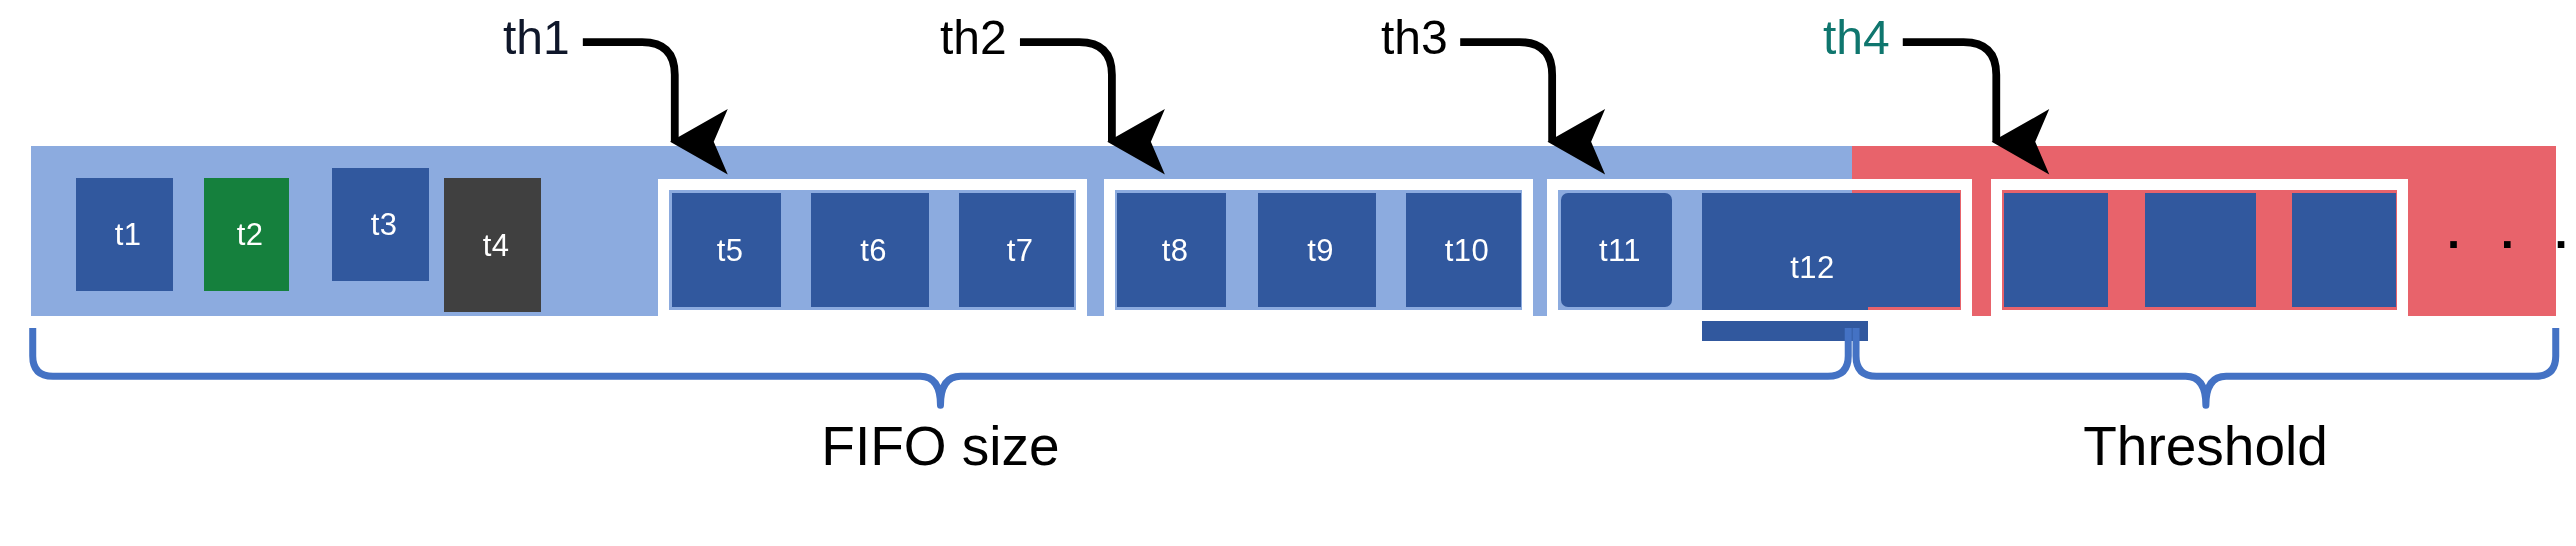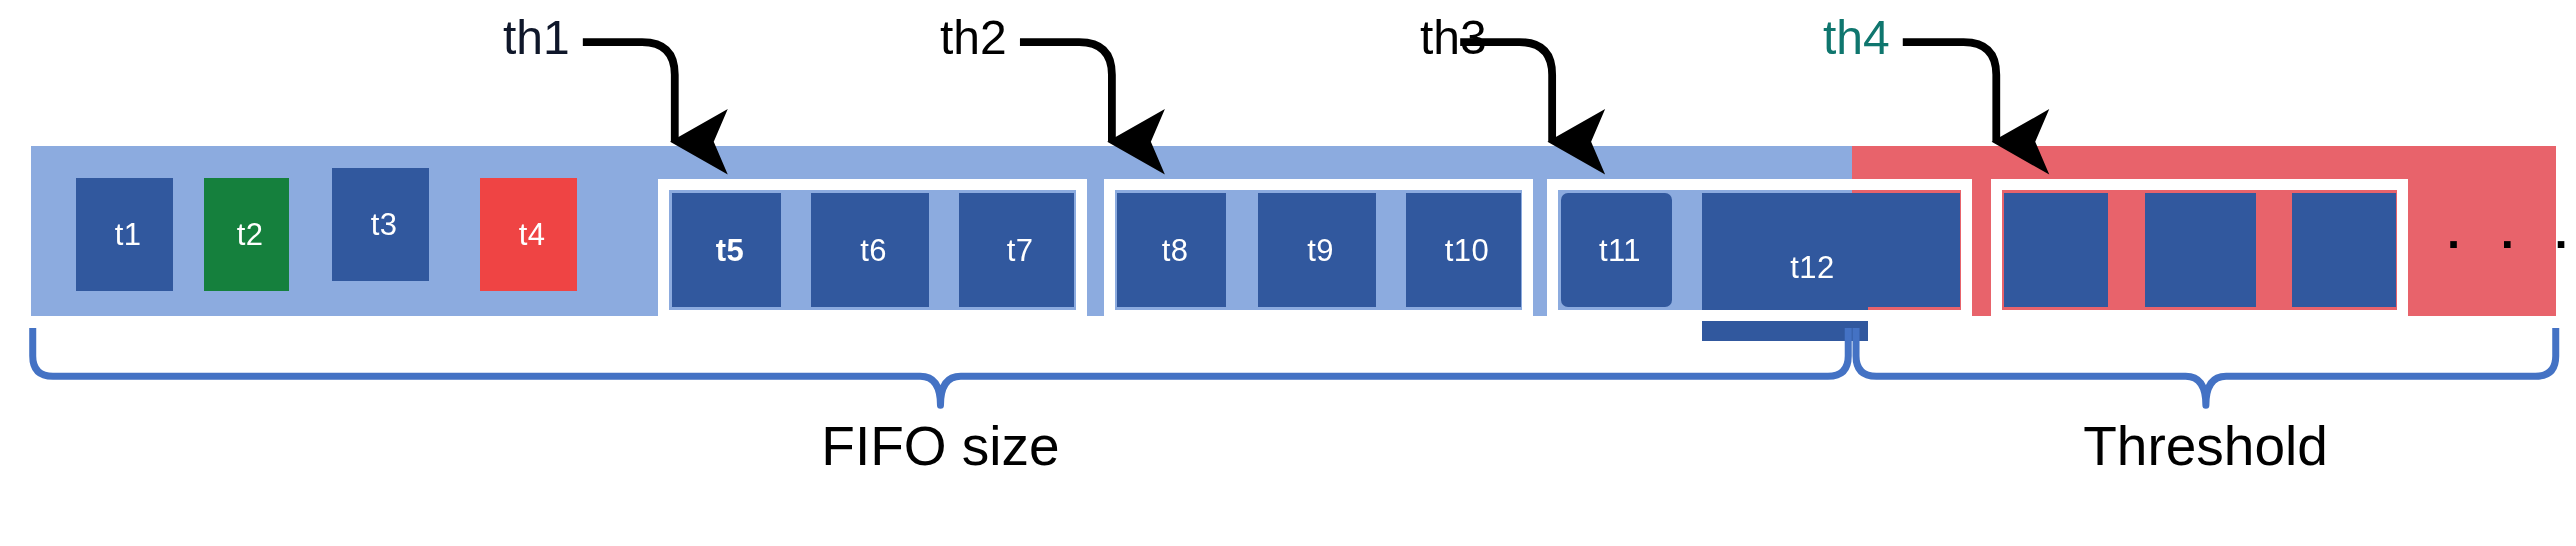--- a/index.html
+++ b/index.html
@@ -56,24 +56,24 @@
   <div id="cells-layer">
       <div class="abs cell" style="left: 76px; top: 178px; width: 97px; height: 113px; background: rgb(49, 88, 158);">
         <span class="cell-label">t1</span>
       </div>
       <div class="abs cell" style="left: 204px; top: 178px; width: 85px; height: 113px; background: #15803d;">
         <span class="cell-label">t2</span>
       </div>
       <div class="abs cell" style="left: 332px; top: 168px; width: 97px; height: 113px; background: rgb(49, 88, 158);">
         <span class="cell-label">t3</span>
       </div>
-      <div class="abs cell" style="left: 480px; top: 178px; width: 97px; height: 113px; background: #ef4444;">
+      <div class="abs cell" style="left: 444px; top: 178px; width: 97px; height: 134px; background: #404040;">
         <span class="cell-label">t4</span>
       </div>
-      <div class="abs cell" style="left: 672px; top: 193px; width: 109px; height: 114px; background: rgb(49, 88, 158); font-weight: bold;">
+      <div class="abs cell" style="left: 672px; top: 193px; width: 109px; height: 114px; background: rgb(49, 88, 158);">
         <span class="cell-label">t5</span>
       </div>
       <div class="abs cell" style="left: 811px; top: 193px; width: 118px; height: 114px; background: rgb(49, 88, 158);">
         <span class="cell-label">t6</span>
       </div>
       <div class="abs cell" style="left: 959px; top: 193px; width: 115px; height: 114px; background: rgb(49, 88, 158);">
         <span class="cell-label">t7</span>
       </div>
       <div class="abs cell" style="left: 1117px; top: 193px; width: 109px; height: 114px; background: rgb(49, 88, 158);">
         <span class="cell-label">t8</span>
@@ -119,21 +119,21 @@
       </g>
     <g id="braces-group">
         <path d="M 42 421 L 42 457 Q 42 483 68 483 L 1181 483 Q 1207 483 1207 520 Q 1207 483 1233 483 L 2346 483 Q 2372 483 2372 457 L 2372 421" fill="none" stroke="#4472C4" stroke-width="9" stroke-linecap="butt" stroke-linejoin="round"></path>
         <path d="M 2382 421 L 2382 457 Q 2382 483 2408 483 L 2805 483 Q 2831 483 2831 520 Q 2831 483 2857 483 L 3254 483 Q 3280 483 3280 457 L 3280 421" fill="none" stroke="#4472C4" stroke-width="9" stroke-linecap="butt" stroke-linejoin="round"></path>
       </g>
   </svg>
 
   <div id="th-labels">
       <div class="th-label" style="left: 503px; top: 14px; color: #0f172a;">th1</div>
       <div class="th-label" style="left: 940px; top: 14px; color: rgb(0, 0, 0);">th2</div>
-      <div class="th-label" style="left: 1381px; top: 14px; color: rgb(0, 0, 0); margin-left: 39px;">th3</div>
+      <div class="th-label" style="left: 1381px; top: 14px; color: rgb(0, 0, 0);">th3</div>
       <div class="th-label" style="left: 1823px; top: 14px; color: #0f766e;">th4</div>
     </div>
   <div id="brace-labels">
       <div class="brace-label" style="left: 629px; top: 419px; width: 623px; color: rgb(0, 0, 0);">FIFO size</div>
       <div class="brace-label" style="left: 1894px; top: 419px; width: 623px; color: rgb(0, 0, 0);">Threshold</div>
     </div>
 
 </div>
 
 

